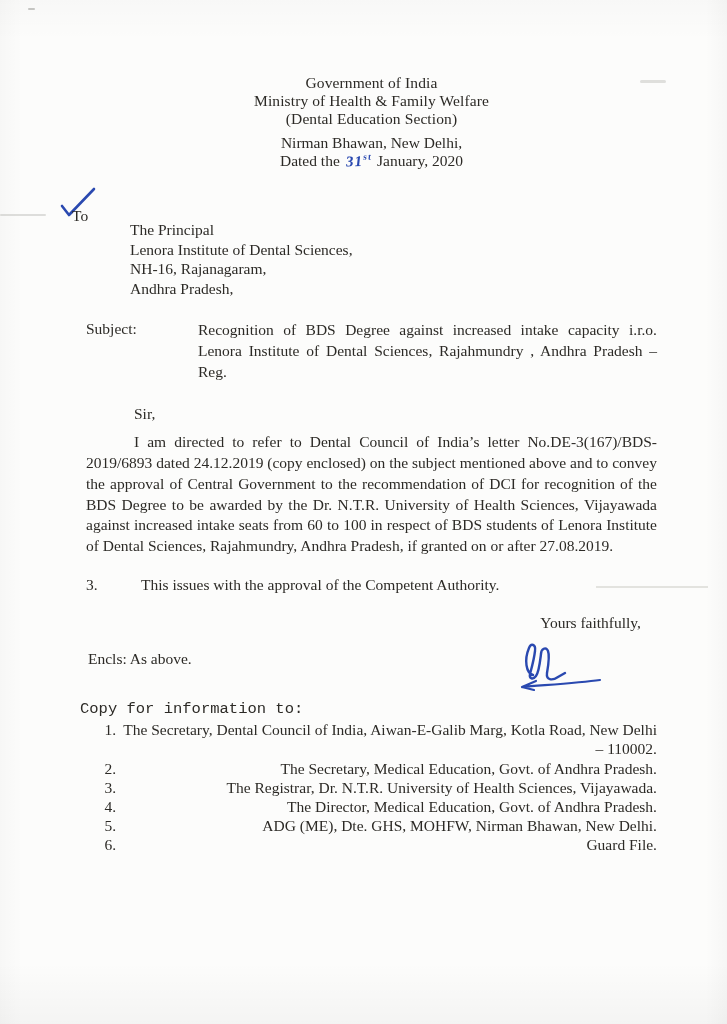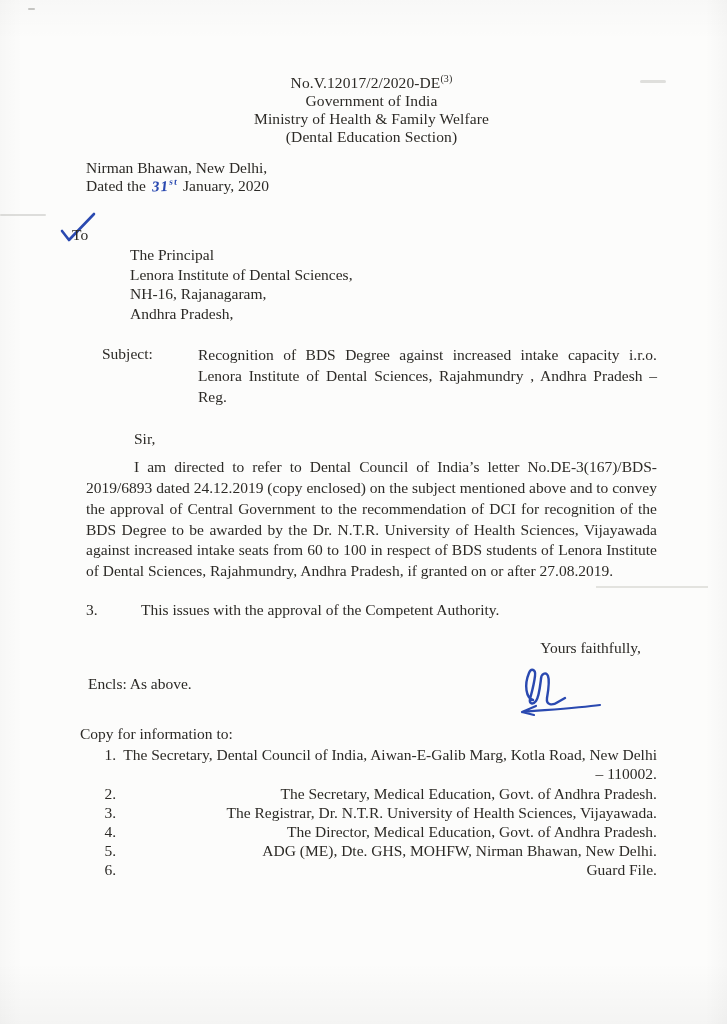--- a/index.html
+++ b/index.html
@@ -20,72 +20,71 @@
     color:var(--text);
     font-size:15.5px;
     line-height:1.3;
     overflow:hidden;
     box-sizing:border-box;
     padding:74px 70px 0 86px;
   }
   .header-block{width:100%;text-align:center;letter-spacing:0.1px;}
   .header-block div{line-height:18px;}
   sup{font-size:10px;line-height:0;}
-  .dateline{text-align:left;margin-top:13px;line-height:18px;}
+  .dateline{text-align:center;margin-top:6px;line-height:18px;}
   .hand{
     display:inline-block;
     color:var(--ink);
     font-weight:bold;
     transform:skewX(-8deg) rotate(-2deg);
     font-size:15px;
     letter-spacing:1px;
     padding:0 2px;
   }
   .hand sup{font-size:9px;font-weight:bold;}
   .to-wrap{position:relative;margin:26px 0 0 -28px;width:60px;height:22px;}
-  .to-label{position:absolute;left:14px;top:4px;}
+  .to-label{position:absolute;left:14px;top:10px;}
   .check-svg{position:absolute;left:0;top:-12px;}
   .address{margin:2px 0 0 44px;}
   .address div{line-height:19.5px;}
   .subject-row{position:relative;margin-top:21px;padding-left:112px;}
-  .subject-label{position:absolute;left:16px;top:0;}
+  .subject-label{position:absolute;left:0;top:0;}
   .subject-text{display:block;text-align:justify;line-height:21px;}
   .salutation{margin-top:22px;margin-left:48px;}
   p.para{margin:0;text-align:justify;line-height:20.8px;}
   p.p1{margin-top:8px;text-indent:48px;}
   p.pn{margin-top:17px;line-height:21px;}
   .pnum{display:inline-block;width:55px;text-indent:0;}
   .closing{text-align:right;margin-top:18px;padding-right:16px;}
   .sig-row{position:relative;height:62px;}
   .encls{position:absolute;left:2px;top:16px;}
   .sig-svg{position:absolute;right:50px;top:2px;}
   .signer{text-align:right;line-height:18.5px;}
   .signer .name{padding-right:36px;}
-  .copy-head{margin-top:4px;margin-left:-6px;}
+  .copy-head{margin-top:4px;margin-left:-6px;font-family:Liberation Mono, monospace;}
   ol.copy-list{margin:1px 0 0 0;padding-left:34px;}
   ol.copy-list li{line-height:19.2px;padding-left:2px;text-align:right;max-width:575px;}
   
   .artifact{position:absolute;pointer-events:none;}
   .mark-topleft{left:28px;top:8px;width:7px;height:2px;background:#9a9a96;opacity:.55;border-radius:1px;}
   .streak-1{left:0;top:214px;width:46px;height:2px;background:#b9b9b4;opacity:.45;border-radius:2px;}
   .streak-2{left:596px;top:586px;width:112px;height:2px;background:#c9c9c4;opacity:.5;}
   .streak-3{left:640px;top:80px;width:26px;height:3px;background:#c2c2bd;opacity:.5;border-radius:2px;}
 </style>
 </head>
 <body>
 
 <div class="page">
 
   <div class="artifact mark-topleft"></div>
   <div class="artifact streak-1"></div>
   <div class="artifact streak-2"></div>
   <div class="artifact streak-3"></div>
 
   <div class="header-block">
-    <div><span>No.V.12017/2/2020-DE</span><sup>(3)</sup></div>
     <div>Government of India</div>
     <div>Ministry of Health &amp; Family Welfare</div>
     <div>(Dental Education Section)</div>
   </div>
 
   <div class="dateline">
     <div>Nirman Bhawan, New Delhi,</div>
     <div>
       <span>Dated the</span>
       <span class="hand"><span>31</span><sup>st</sup></span>

